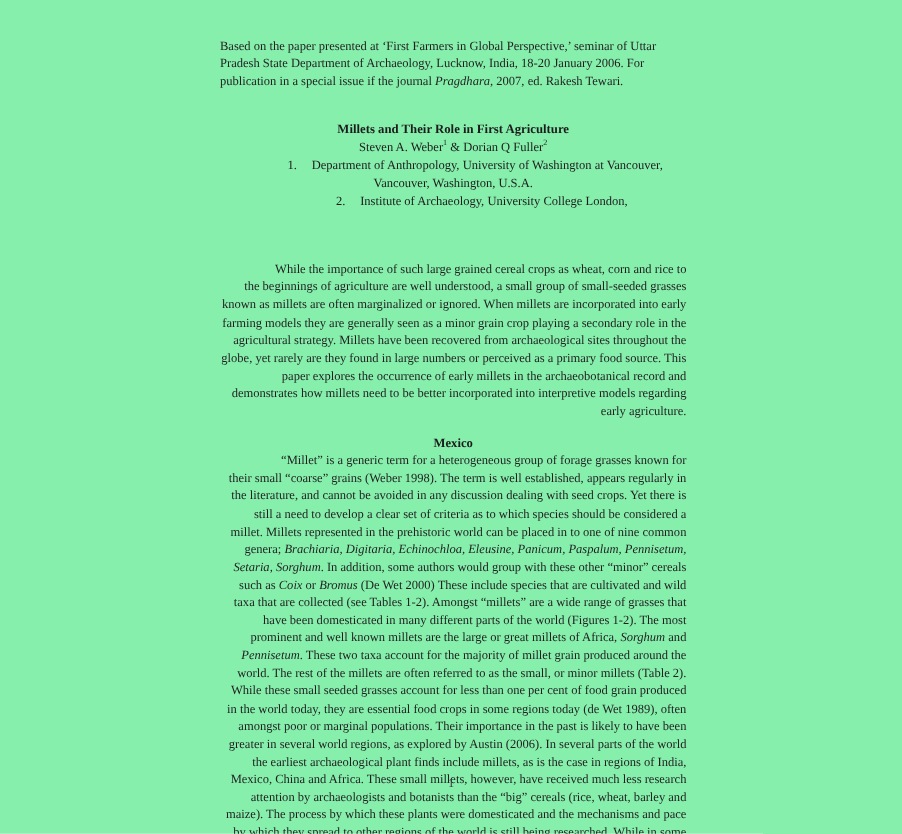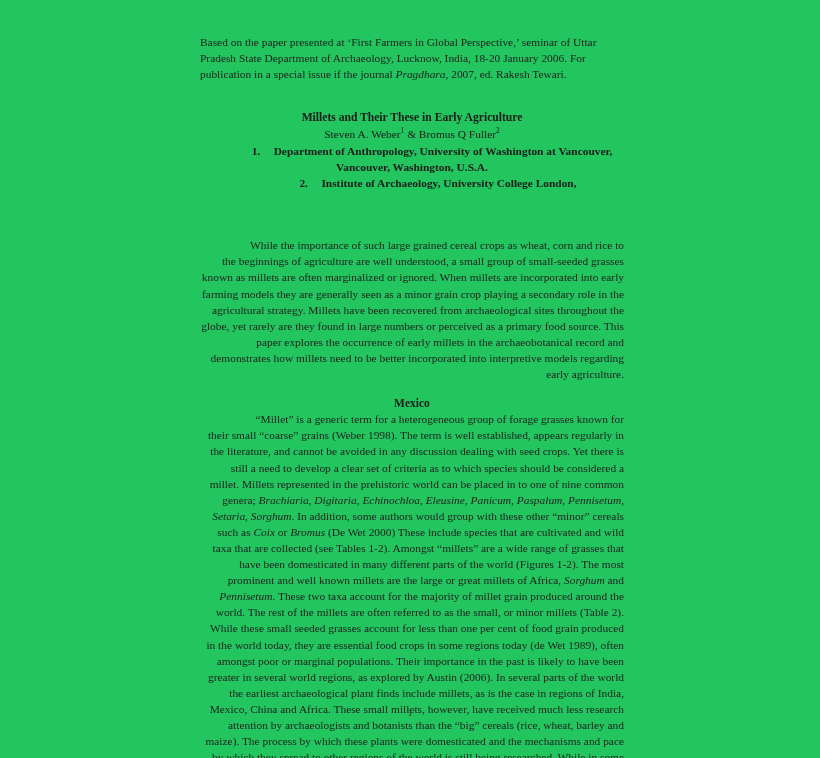--- a/index.html
+++ b/index.html
@@ -13,21 +13,21 @@
     background: #f4f4f3;
     font-family: "Liberation Serif", "DejaVu Serif", serif;
     color: #1c1c1c;
     overflow: hidden;
   }
 
   #page {
     position: relative;
     width: 820px;
     height: 758px;
-    background: #22c55e;
+    background: #86efac;
   }
 
   #text-column {
     position: absolute;
     left: 200px;
     top: 34px;
     width: 424px;
   }
 
   .para {
@@ -63,21 +63,20 @@
 
   .authors sup {
     font-size: 7.4px;
     vertical-align: super;
     line-height: 0;
   }
 
   .affil-block {
     margin: 0;
     padding: 0;
-    font-weight: bold;
   }
 
   .affil-line {
     font-size: 11.4px;
     line-height: 16.2px;
     text-align: center;
     margin: 0;
   }
 
   .affil-line.indent-1 {
@@ -122,23 +121,23 @@
 <body>
 
 <div id="page">
 
   <div id="text-column">
 
     <p class="para header-note"><span>Based on the paper presented at ‘First Farmers in Global Perspective,’ seminar of Uttar Pradesh State Department of Archaeology, Lucknow, India, 18-20 January 2006. For publication in a special issue if the journal </span><i>Pragdhara</i><span>, 2007, ed. Rakesh Tewari.</span></p>
 
     <div class="gap-large"></div>
 
-    <h1 class="doc-title">Millets and Their These in Early Agriculture</h1>
+    <h1 class="doc-title">Millets and Their Role in First Agriculture</h1>
 
-    <p class="authors"><span>Steven A. Weber</span><sup>1</sup><span> &amp; </span><span>Bromus Q Fuller</span><sup>2</sup></p>
+    <p class="authors"><span>Steven A. Weber</span><sup>1</sup><span> &amp; </span><span>Dorian Q Fuller</span><sup>2</sup></p>
 
     <div class="affil-block">
       <p class="affil-line indent-1"><span class="affil-num">1.</span><span>Department of Anthropology, University of Washington at Vancouver,</span></p>
       <p class="affil-line">Vancouver, Washington, U.S.A.</p>
       <p class="affil-line indent-2"><span class="affil-num">2.</span><span>Institute of Archaeology, University College London,</span></p>
     </div>
 
     <div class="gap-large"></div>
     <div class="gap-med"></div>
 

